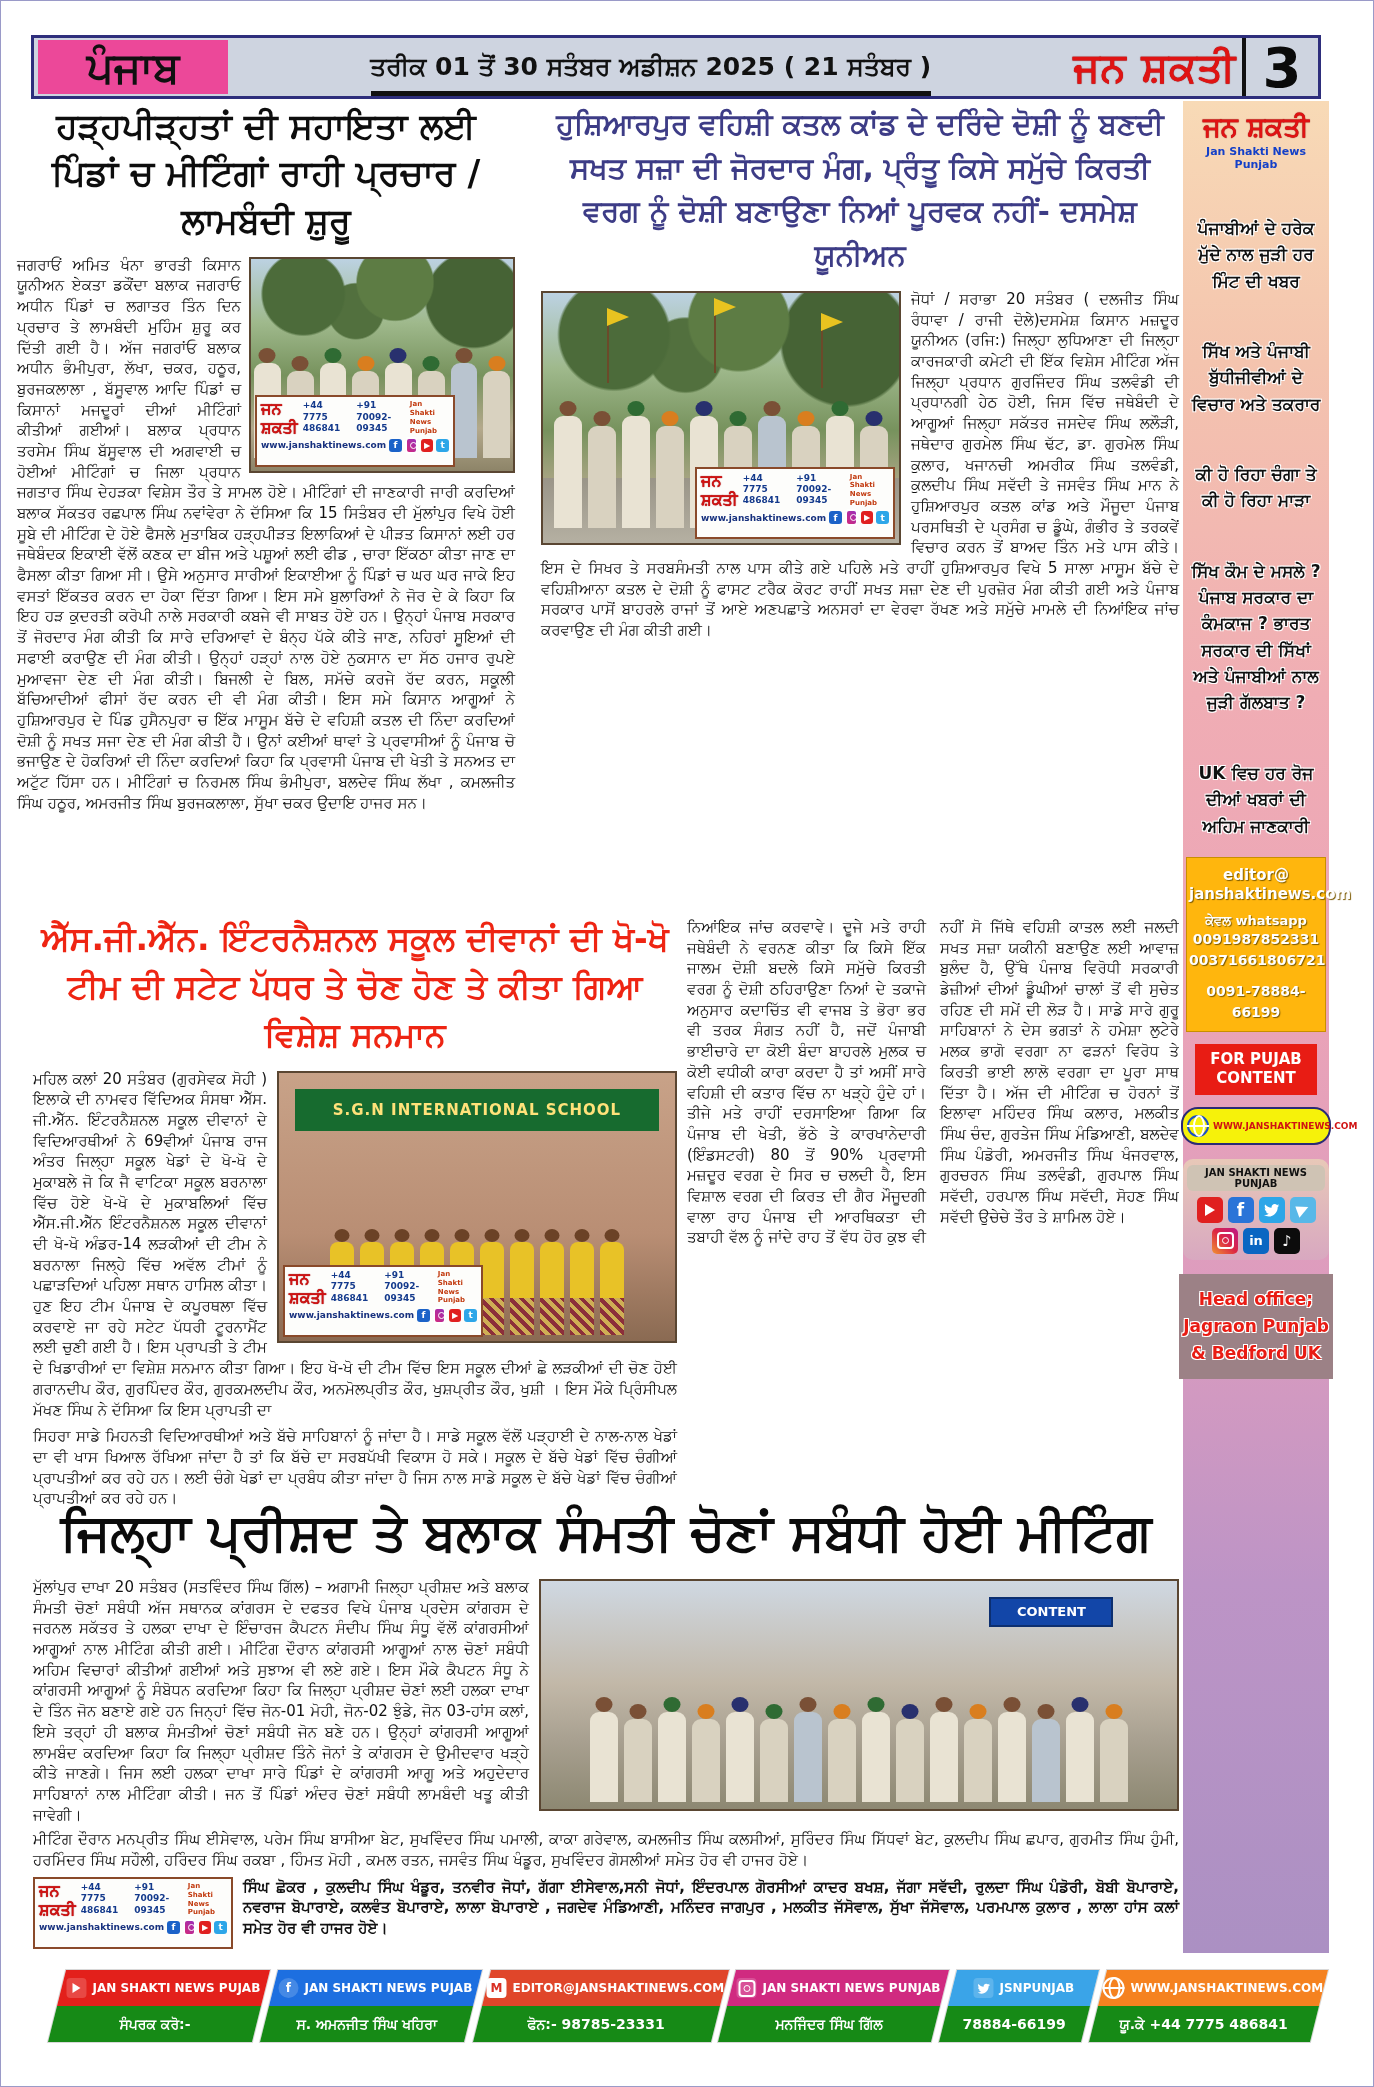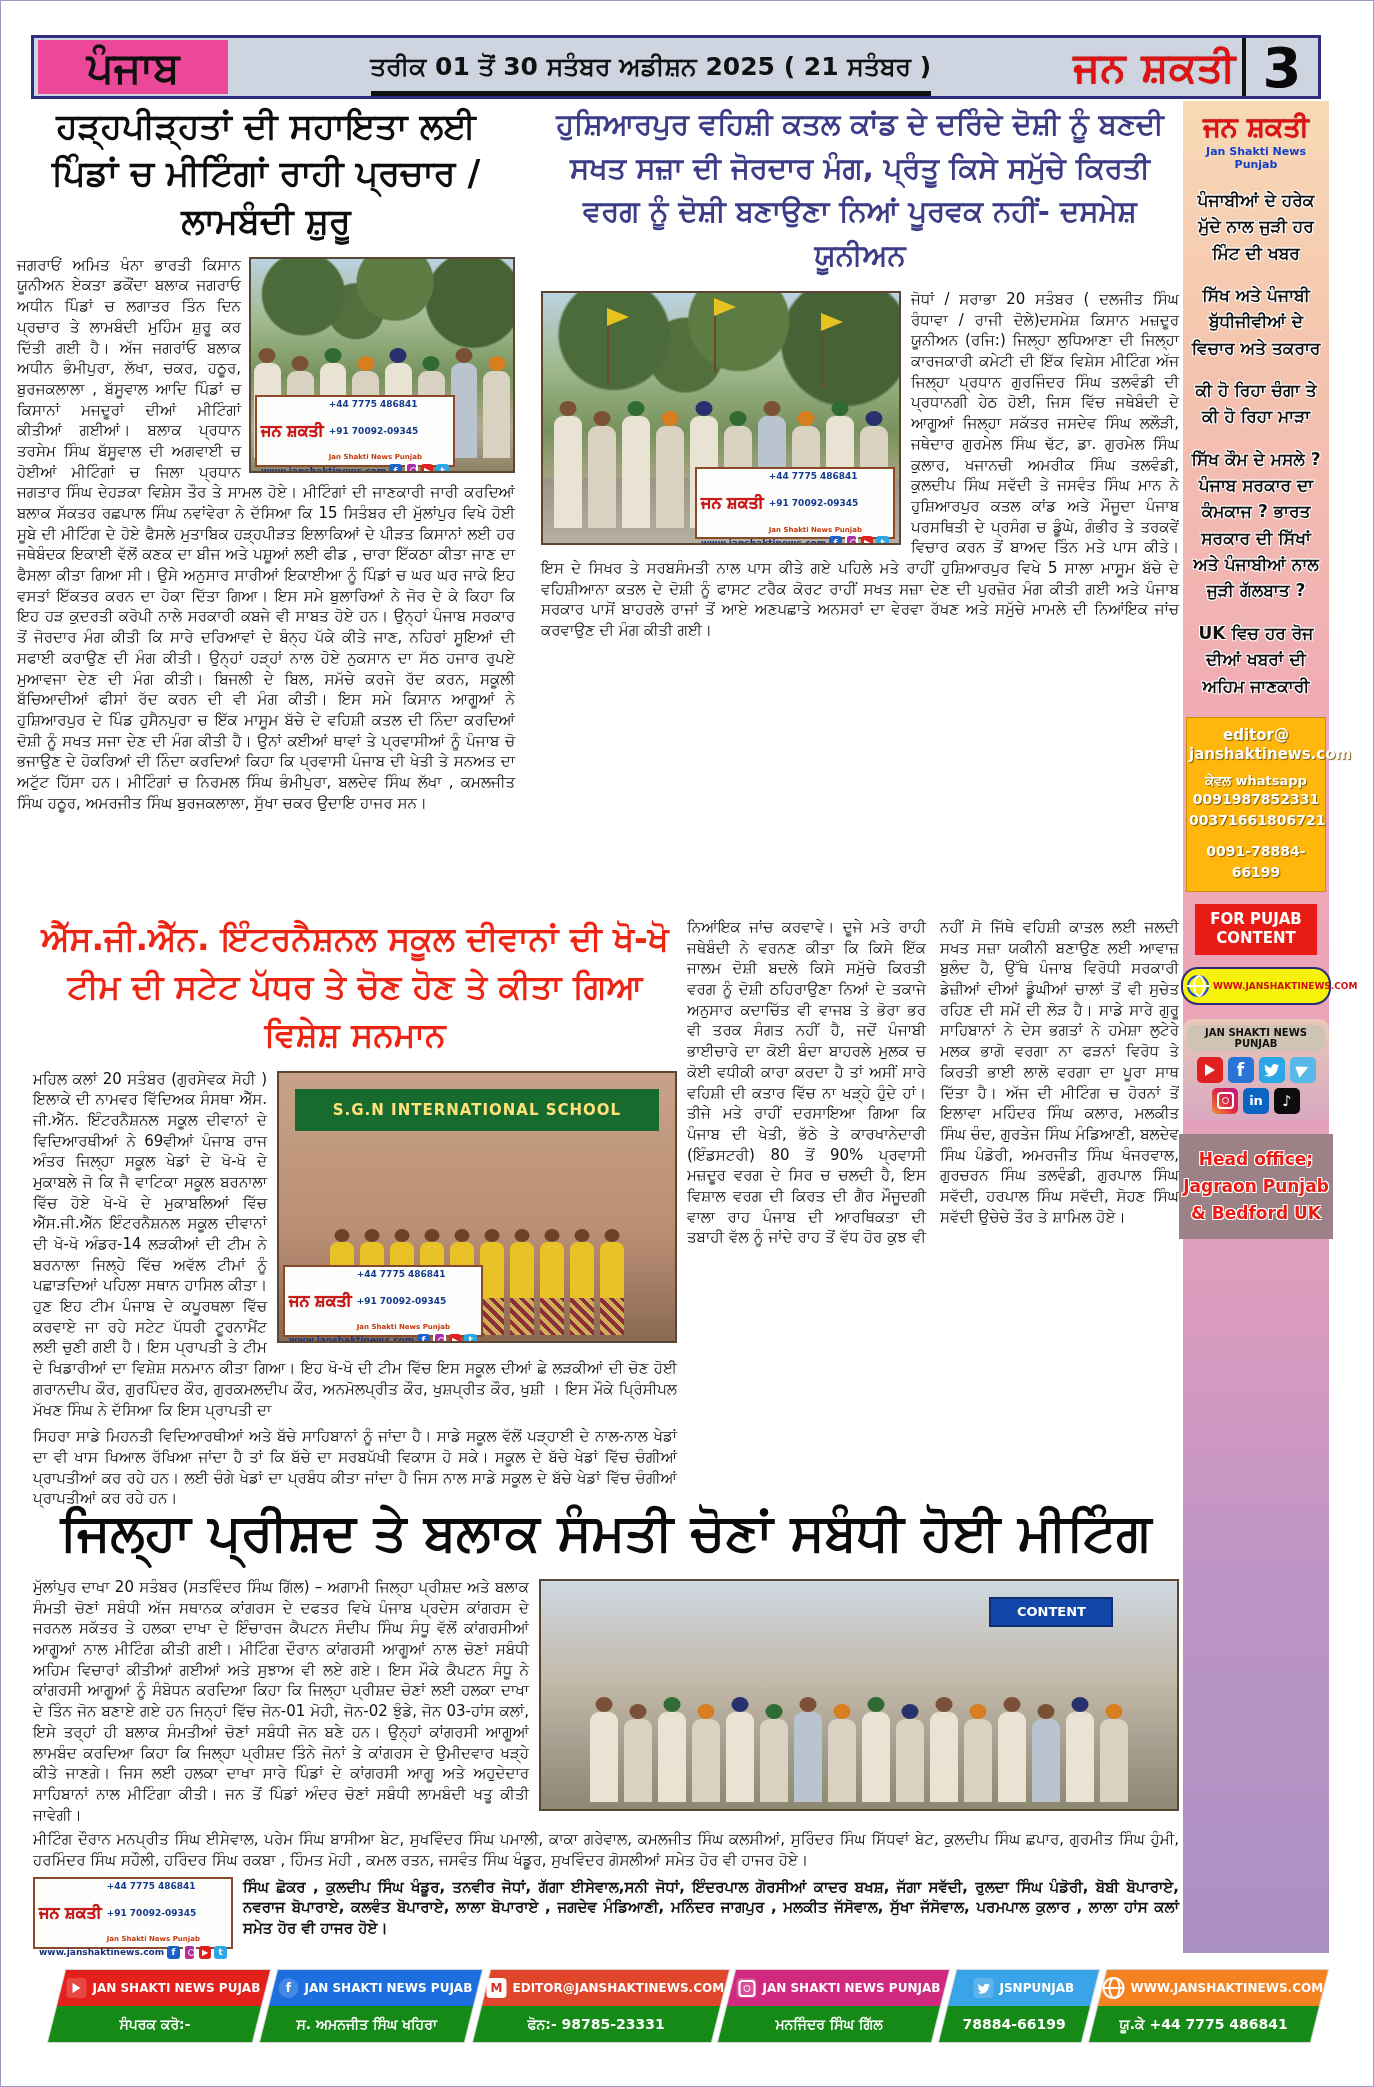--- a/index.html
+++ b/index.html
@@ -44,38 +44,38 @@
   .person:nth-child(5n)::before{background:#28306e;}
   .person:nth-child(2n){background:#d9d2c0;height:66%;}
   .person:nth-child(7n){background:#b9c4cf;}
   .flag{position:absolute;width:0;height:0;border-left:22px solid #e8c320;border-top:9px solid transparent;border-bottom:9px solid transparent;}
   .flagpole{position:absolute;width:2px;height:70px;background:#6b4a2a;}
 
   
   .wmark{position:absolute;background:#fdfdfb;border:2px solid #8a4a2a;display:flex;flex-direction:column;padding:2px 4px;width:188px;height:64px;}
   .wmark .row1{display:flex;align-items:center;gap:5px;}
   .wmark .wlogo{font-size:16px;font-weight:bold;color:#d01313;text-shadow:0 0 1px #800;}
-  .wmark .phones{display:flex;flex-direction:column;font-size:9px;font-weight:bold;color:#143a8c;line-height:1.25;gap:16px;}
+  .wmark .phones{display:flex;flex-direction:row;font-size:9px;font-weight:bold;color:#143a8c;line-height:1.25;gap:16px;}
   .wmark .brandline{font-size:7px;font-weight:bold;color:#c23a0f;}
   .wmark .row2{display:flex;align-items:center;gap:3px;margin-top:2px;}
   .wmark .site{font-size:9px;font-weight:bold;color:#17317e;flex:1;}
   .mini{width:13px;height:13px;border-radius:3px;display:flex;align-items:center;justify-content:center;color:#fff;font-size:9px;font-weight:bold;}
   .mini.fb{background:#1b62c8;}
   .mini.ig{background:linear-gradient(45deg,#d62976,#962fbf);}
   .mini.yt{background:#e02020;font-size:8px;}
   .mini.tw{background:#2da6e8;}
 
   
   #sidebar{left:1182px;top:100px;width:146px;height:1852px;
      background:linear-gradient(180deg,#f8dab6 0%,#f4c4ae 14%,#f0adb4 32%,#eba4b7 48%,#dd9cbe 64%,#bd94c6 80%,#ab90c3 100%);
      display:flex;flex-direction:column;align-items:center;}
   #sb-logo{margin-top:10px;text-align:center;}
   #sb-logo .brand-red{font-size:27px;}
   #sb-logo .sub{font-size:11px;font-weight:bold;color:#1440c8;margin-top:2px;}
-  .sb-block{margin-top:16px;padding:0 6px;font-size:17px;line-height:1.55;font-weight:bold;color:#101010;text-align:center;
+  .sb-block{margin-top:44px;padding:0 6px;font-size:17px;line-height:1.55;font-weight:bold;color:#101010;text-align:center;
      text-shadow:-1px -1px 0 #fff,1px -1px 0 #fff,-1px 1px 0 #fff,1px 1px 0 #fff;}
   #sb-contact-box{margin-top:18px;width:134px;background:#ffb60d;border:1px solid #c88f00;padding:8px 2px;text-align:center;color:#fff;}
   #sb-contact-box .em{font-size:15px;font-weight:bold;text-shadow:1px 1px 1px #7c5a00;line-height:1.3;}
   #sb-contact-box .wa{font-size:13px;font-weight:bold;margin-top:8px;text-shadow:1px 1px 1px #7c5a00;}
   #sb-contact-box .num{font-size:14px;font-weight:bold;text-shadow:1px 1px 1px #7c5a00;line-height:1.5;}
   #sb-more{margin-top:12px;width:118px;background:#e81c14;color:#fff;font-size:15px;font-weight:bold;text-align:center;padding:6px 2px;line-height:1.3;}
   #sb-site-pill{margin-top:12px;width:138px;height:34px;border-radius:17px;background:#f6f20a;border:2px solid #2b2b75;
       display:flex;align-items:center;gap:4px;padding:0 4px;}
   #sb-site-pill .stext{font-size:9px;font-weight:bold;color:#d01313;}
   #sb-social{margin-top:14px;width:138px;border-radius:10px;background:linear-gradient(180deg,#e8c8b8,#d8a8c0);padding:6px 4px;text-align:center;}

